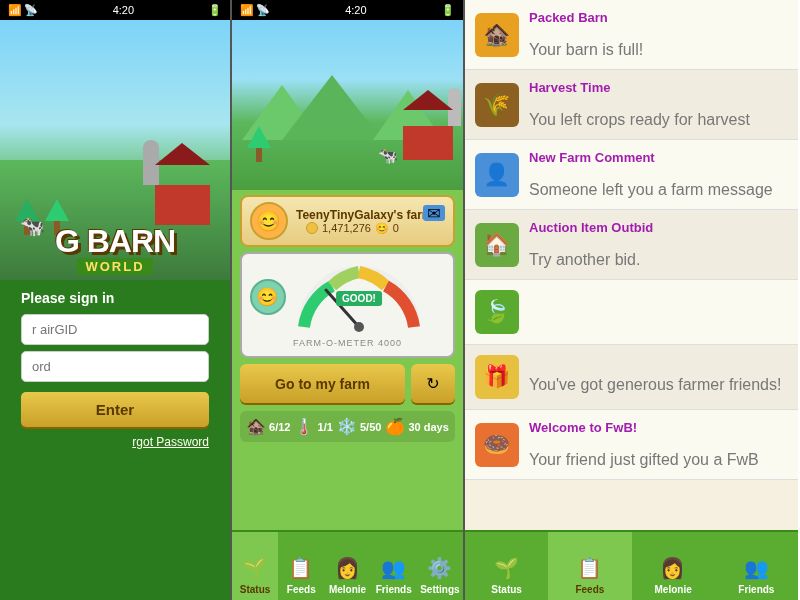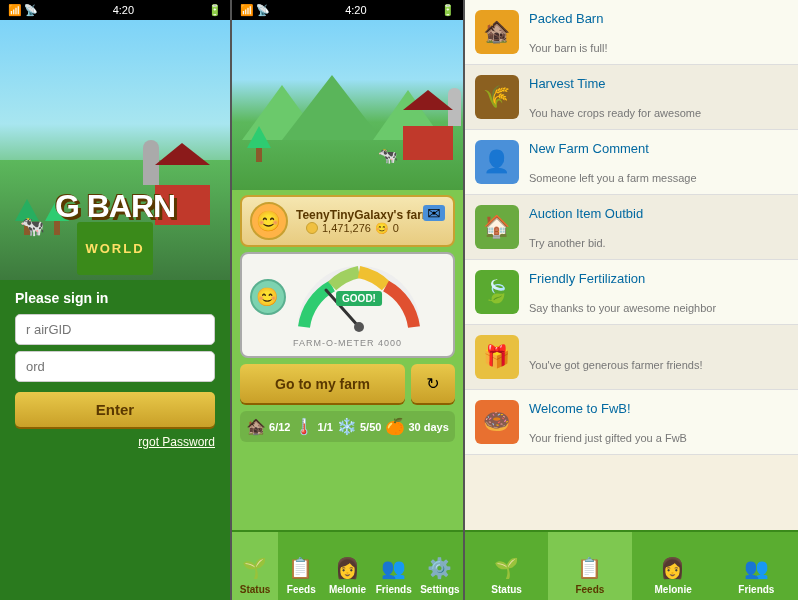--- a/index.html
+++ b/index.html
@@ -128,26 +128,26 @@
       text-shadow: 3px 3px 0 #5a3800, -1px -1px 0 #5a3800;
       line-height: 1;
       letter-spacing: -1px;
     }
     .logo-sub {
       font-size: 13px;
       font-weight: bold;
       color: #ffe066;
       background: #3a8a1a;
       display: inline-block;
-      padding: 19px 8px;
+      padding: 1px 8px;
       border-radius: 3px;
       letter-spacing: 2px;
     }
     .login-form {
-      padding: 10px 15px;
+      padding: 10px 21px;
       background: #2a7a1e;
     }
     .login-form .sign-in-label {
       color: #fff;
       font-size: 14px;
       margin-bottom: 8px;
       font-weight: bold;
     }
     .login-input {
       width: 100%;
@@ -512,25 +512,25 @@
       align-items: center;
       justify-content: center;
       flex-shrink: 0;
       font-size: 24px;
     }
     .notif-text {
       flex: 1;
     }
     .notif-title {
       font-size: 13px;
-      font-weight: normal;
-      color: #0369a1;
+      font-weight: bold;
+      color: #a21caf;
     }
     .notif-desc {
-      font-size: 11px;
+      font-size: 16px;
       color: #777;
       margin-top: 16px;
     }
     .notif-bottom-nav {
       display: flex;
       background: #5aad30;
       border-top: 2px solid #3a8a1a;
       height: 70px;
     }
     .notif-bottom-nav .nav-item {
@@ -710,21 +710,21 @@
         <div class="notif-title">Packed Barn</div>
         <div class="notif-desc">Your barn is full!</div>
       </div>
     </div>
       <div class="notif-item">
       <div class="notif-icon-wrap" style="background:#8b6020">
         <span style="font-size:22px">🌾</span>
       </div>
       <div class="notif-text">
         <div class="notif-title">Harvest Time</div>
-        <div class="notif-desc">You have crops ready for awesome</div>
+        <div class="notif-desc">You left crops ready for harvest</div>
       </div>
     </div>
       <div class="notif-item">
       <div class="notif-icon-wrap" style="background:#4a90d9">
         <span style="font-size:22px">👤</span>
       </div>
       <div class="notif-text">
         <div class="notif-title">New Farm Comment</div>
         <div class="notif-desc">Someone left you a farm message</div>
       </div>
@@ -734,24 +734,20 @@
         <span style="font-size:22px">🏠</span>
       </div>
       <div class="notif-text">
         <div class="notif-title">Auction Item Outbid</div>
         <div class="notif-desc">Try another bid.</div>
       </div>
     </div>
       <div class="notif-item">
       <div class="notif-icon-wrap" style="background:#5aaa30">
         <span style="font-size:22px">🍃</span>
-      </div>
-      <div class="notif-text">
-        <div class="notif-title">Friendly Fertilization</div>
-        <div class="notif-desc">Say thanks to your awesome neighbor</div>
       </div>
     </div>
       <div class="notif-item">
       <div class="notif-icon-wrap" style="background:#e8c040">
         <span style="font-size:22px">🎁</span>
       </div>
       <div class="notif-text">
         <div class="notif-desc">You've got generous farmer friends!</div>
       </div>
     </div>

